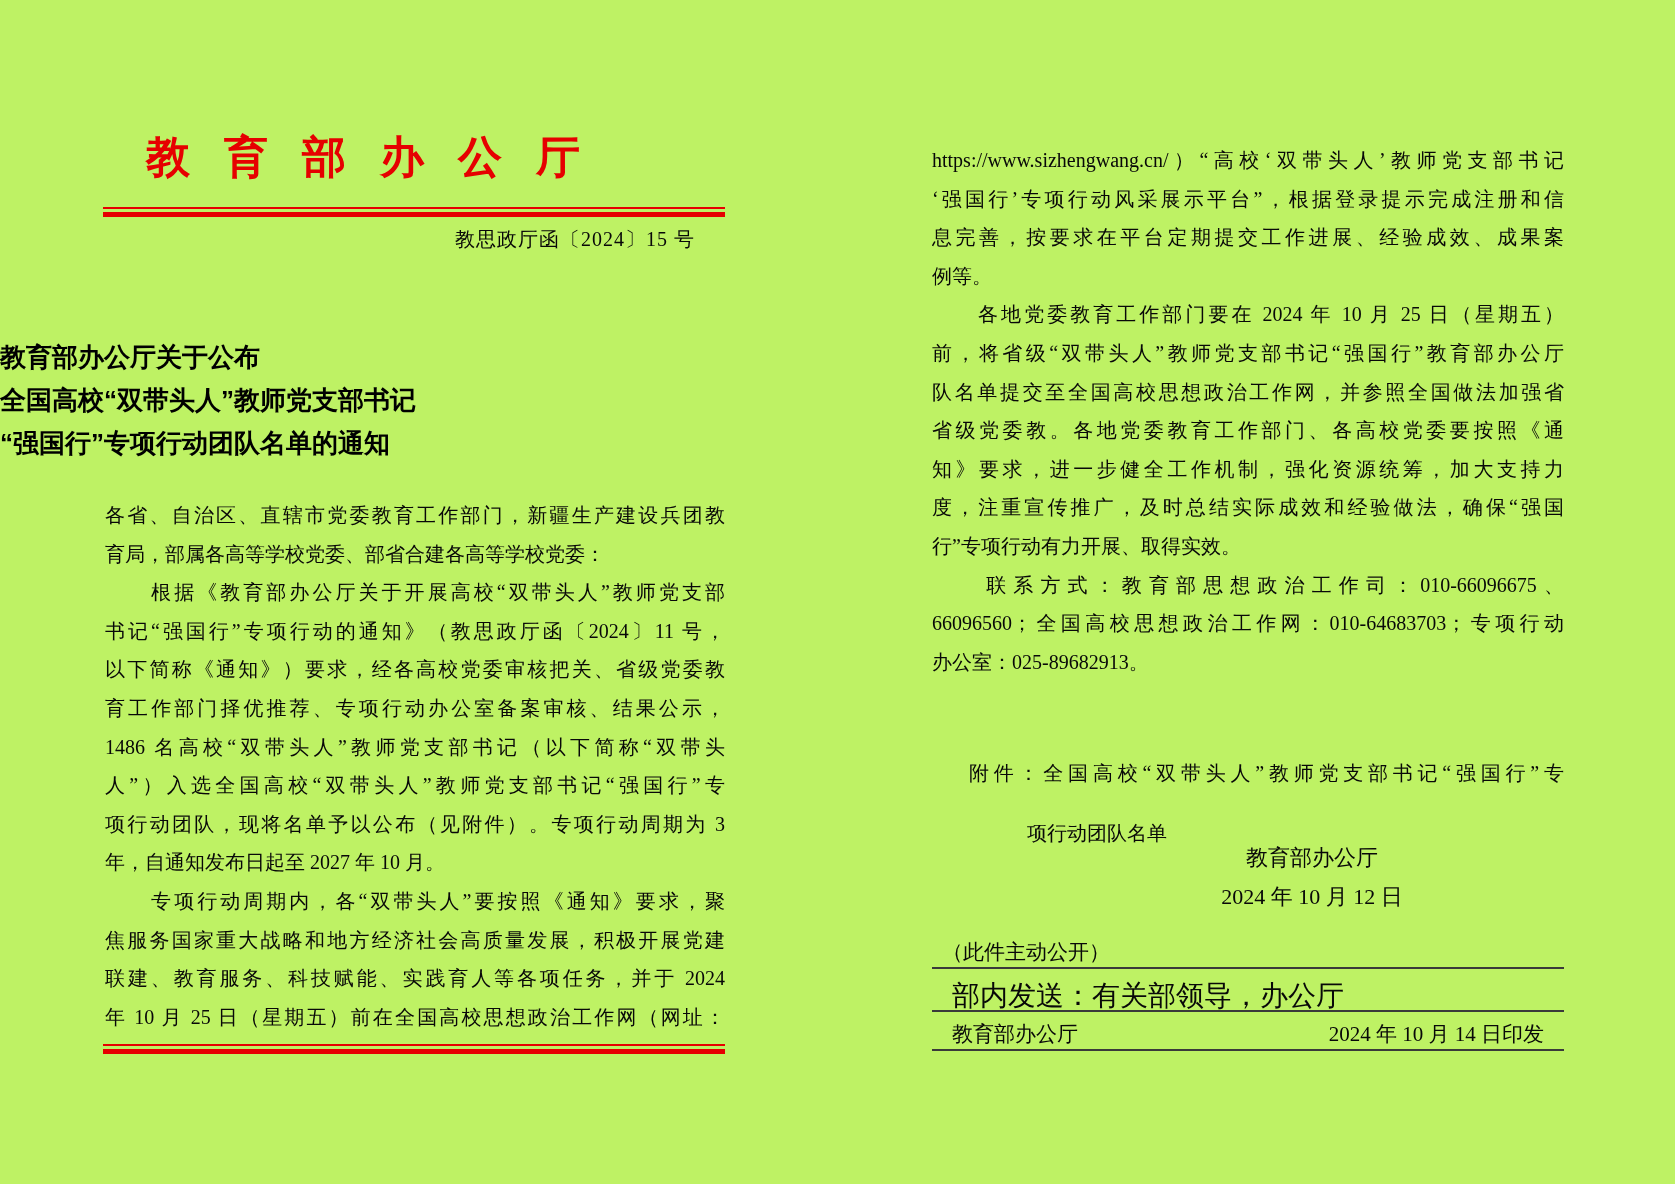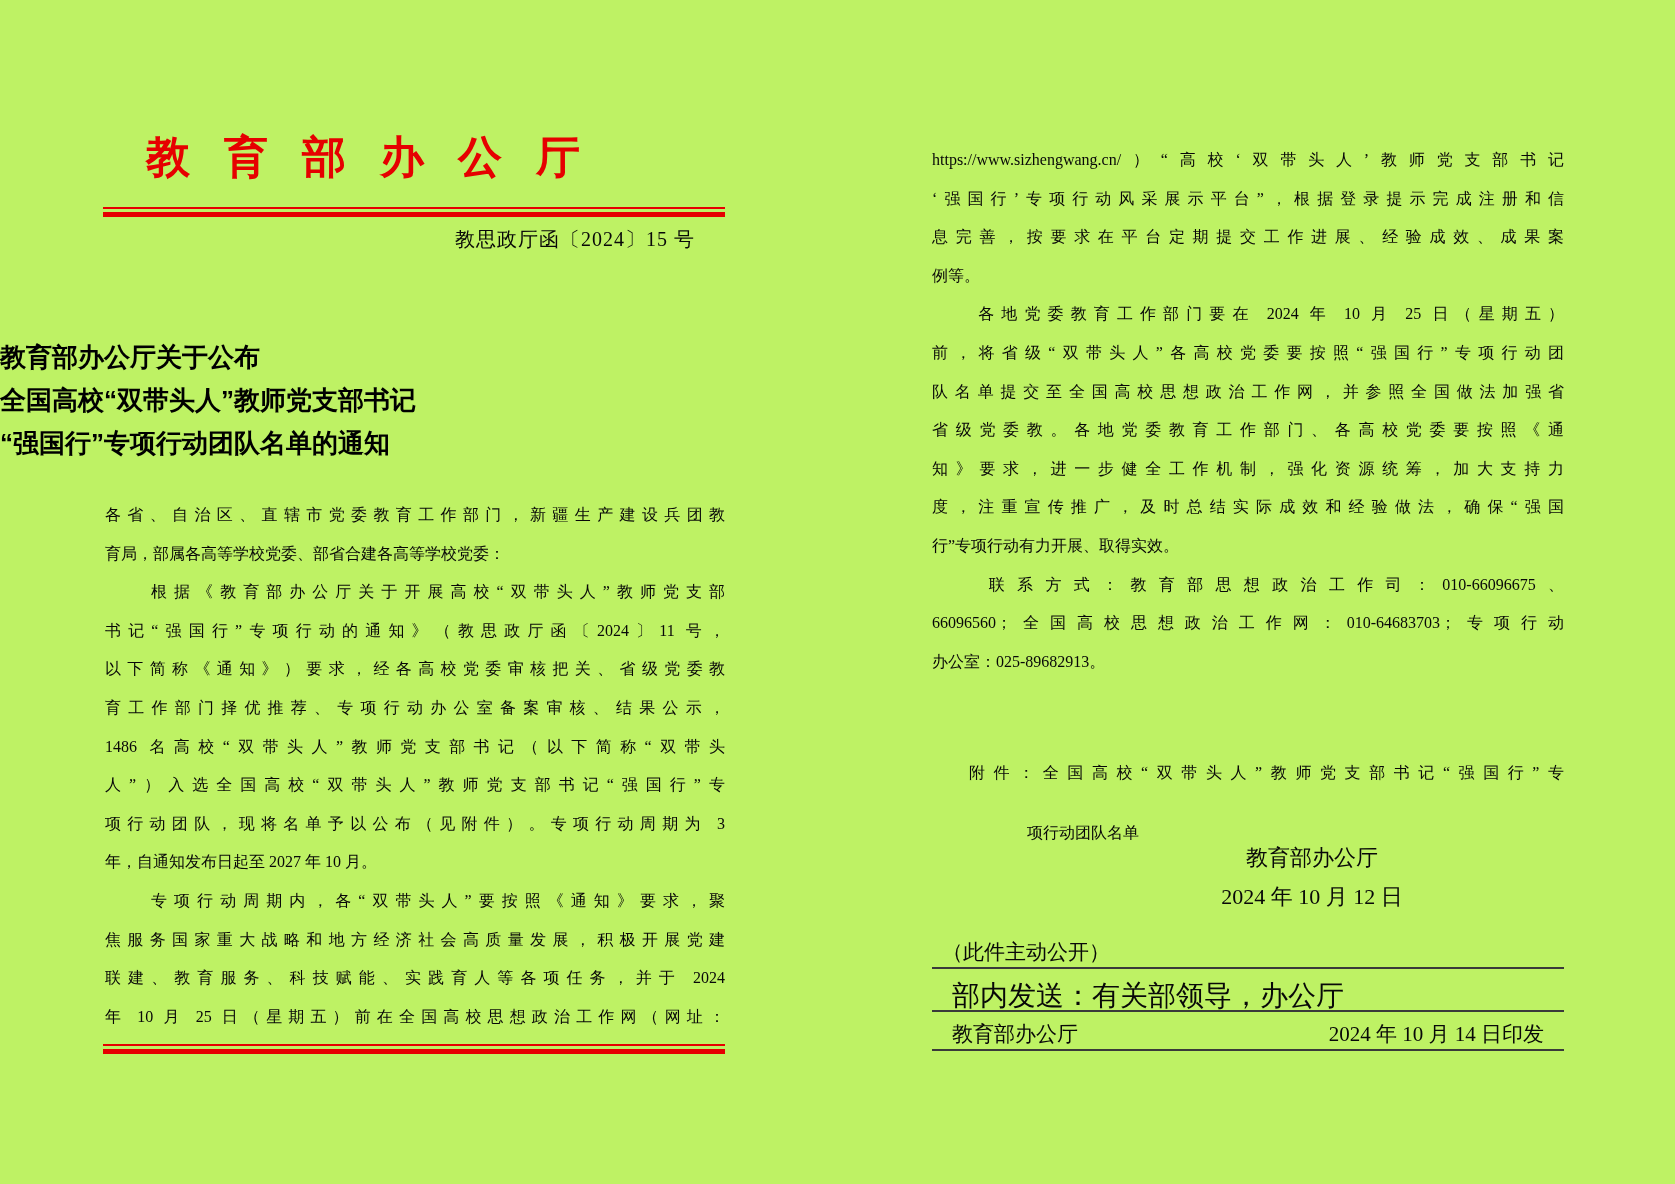--- a/index.html
+++ b/index.html
@@ -27,21 +27,21 @@
     font-size:20px;letter-spacing:1px;white-space:nowrap;
   }
 
   .doc-title{
     position:absolute;top:336px;left:0;width:732px;
     font-family:"Liberation Sans","DejaVu Sans",sans-serif;
     font-weight:700;font-size:26px;color:#000;
   }
   .doc-title .line{line-height:43px;height:43px;}
 
-  .lines{position:absolute;font-size:16px;color:#080808;}
+  .lines{position:absolute;font-size:20px;color:#080808;}
   .line{line-height:38.6px;height:38.6px;overflow:hidden;}
   .jl{text-align:justify;text-align-last:justify;}
 
   .body-left{top:496px;left:105px;width:620px;}
   .body-right{top:141px;left:95px;width:632px;}
 
   .attachment{top:733px;left:95px;width:632px;}
   .attachment .line{line-height:40px;height:40px;margin-top:20px;}
   .att-first{padding-left:37px;}
   .att-cont{padding-left:95px;}
@@ -108,21 +108,21 @@
     <div class="red-rule foot-thick"></div>
   </div>
 
   <div class="page page-right">
     <div class="lines body-right">
         <div class="line jl">https://www.sizhengwang.cn/）“高校‘双带头人’教师党支部书记</div>
         <div class="line jl">‘强国行’专项行动风采展示平台”，根据登录提示完成注册和信</div>
         <div class="line jl">息完善，按要求在平台定期提交工作进展、经验成效、成果案</div>
         <div class="line">例等。</div>
         <div class="line jl">　　各地党委教育工作部门要在 2024 年 10 月 25 日（星期五）</div>
-        <div class="line jl">前，将省级“双带头人”各高校党委要按照“强国行”专项行动团</div>
+        <div class="line jl">前，将省级“双带头人”教师党支部书记“强国行”教育部办公厅</div>
         <div class="line jl">队名单提交至全国高校思想政治工作网，并参照全国做法加强省</div>
         <div class="line jl">省级党委教。各地党委教育工作部门、各高校党委要按照《通</div>
         <div class="line jl">知》要求，进一步健全工作机制，强化资源统筹，加大支持力</div>
         <div class="line jl">度，注重宣传推广，及时总结实际成效和经验做法，确保“强国</div>
         <div class="line">行”专项行动有力开展、取得实效。</div>
         <div class="line jl">　　联系方式：教育部思想政治工作司：010-66096675、</div>
         <div class="line jl">66096560；全国高校思想政治工作网：010-64683703；专项行动</div>
         <div class="line">办公室：025-89682913。</div>
       </div>
 

